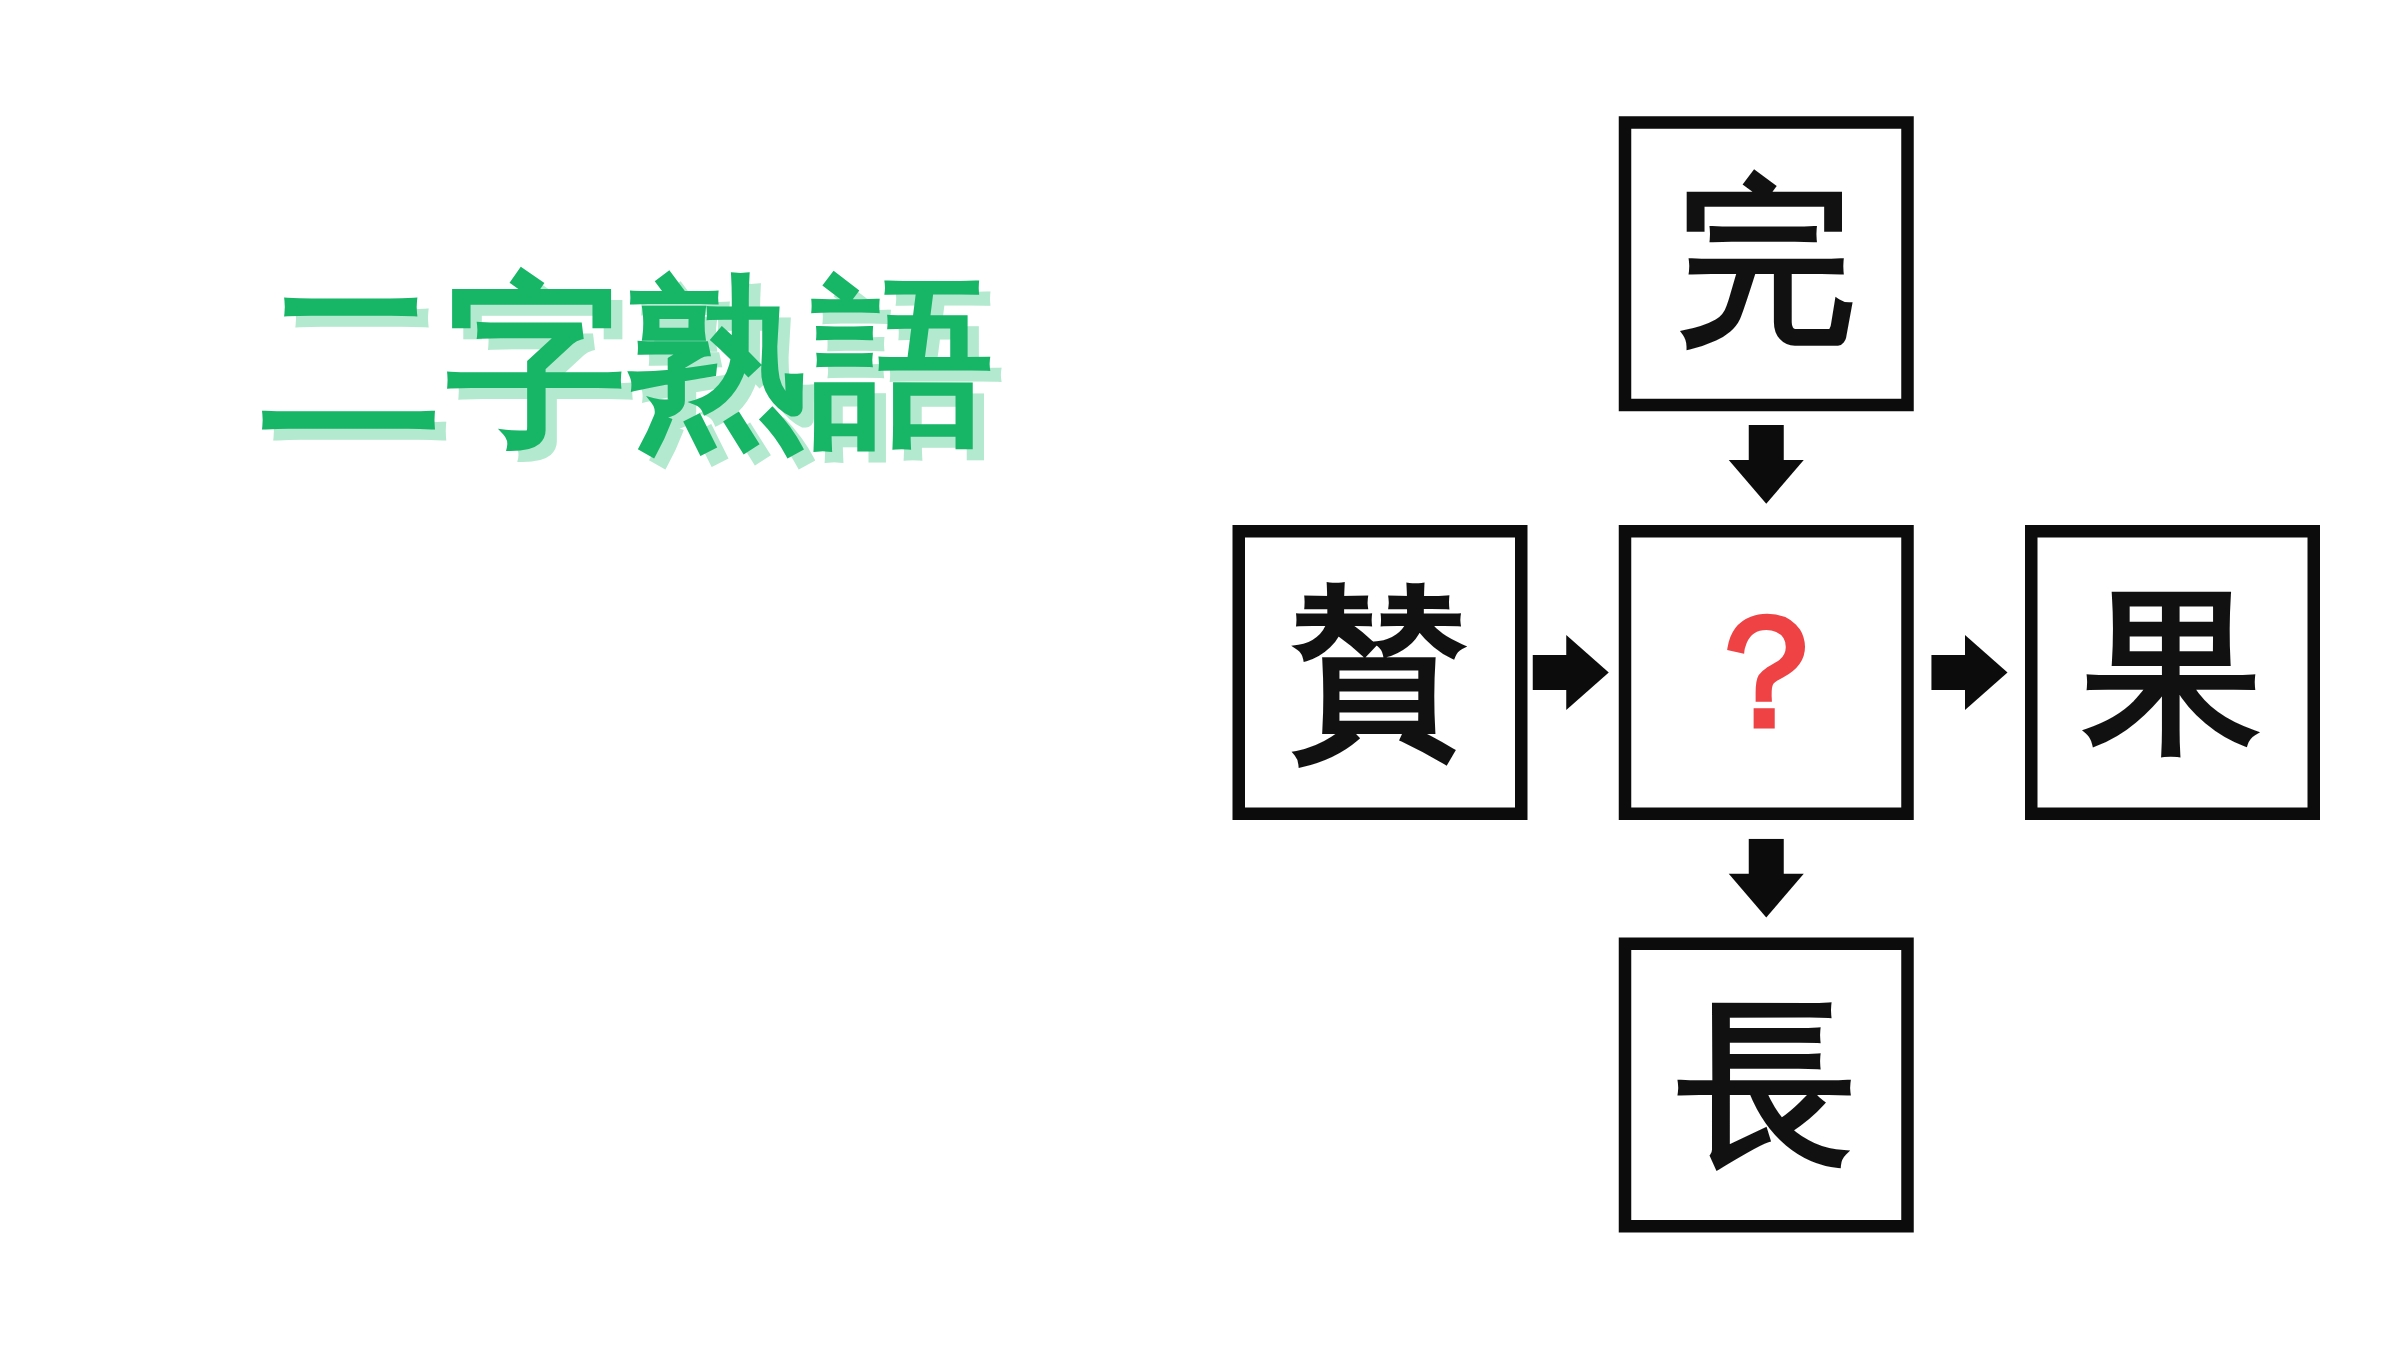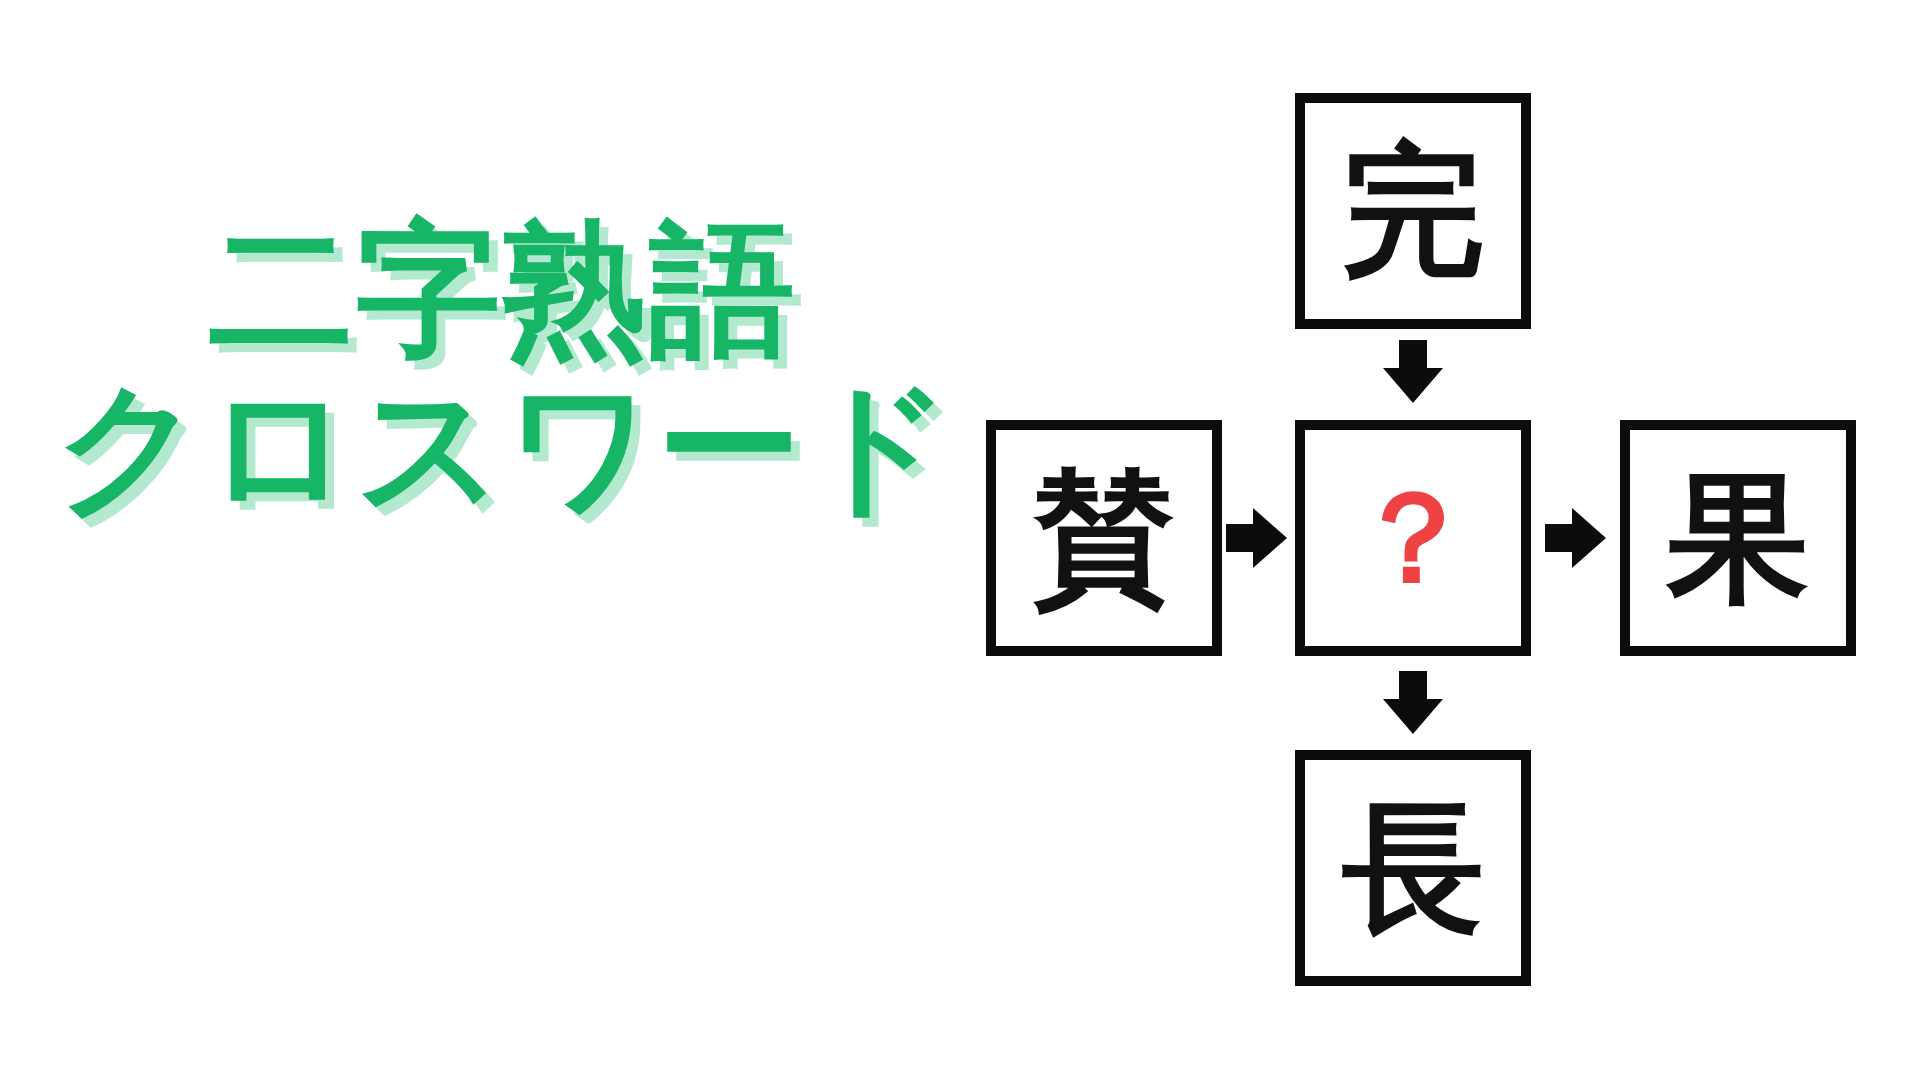--- a/index.html
+++ b/index.html
@@ -75,21 +75,20 @@
   .arrow-right-1 { left: 1226px; top: 507px; }
   .arrow-right-2 { left: 1545px; top: 507px; }
 </style>
 </head>
 <body>
 
 <div class="canvas">
 
   <div class="title-block">
     <div class="title-line">二字熟語</div>
-    <div class="title-line">クロスワード</div>
   </div>
 
 
   <div>
 
     <div class="cell cell-top">
       <span class="kanji">完</span>
     </div>
 
     <div class="cell cell-left">

